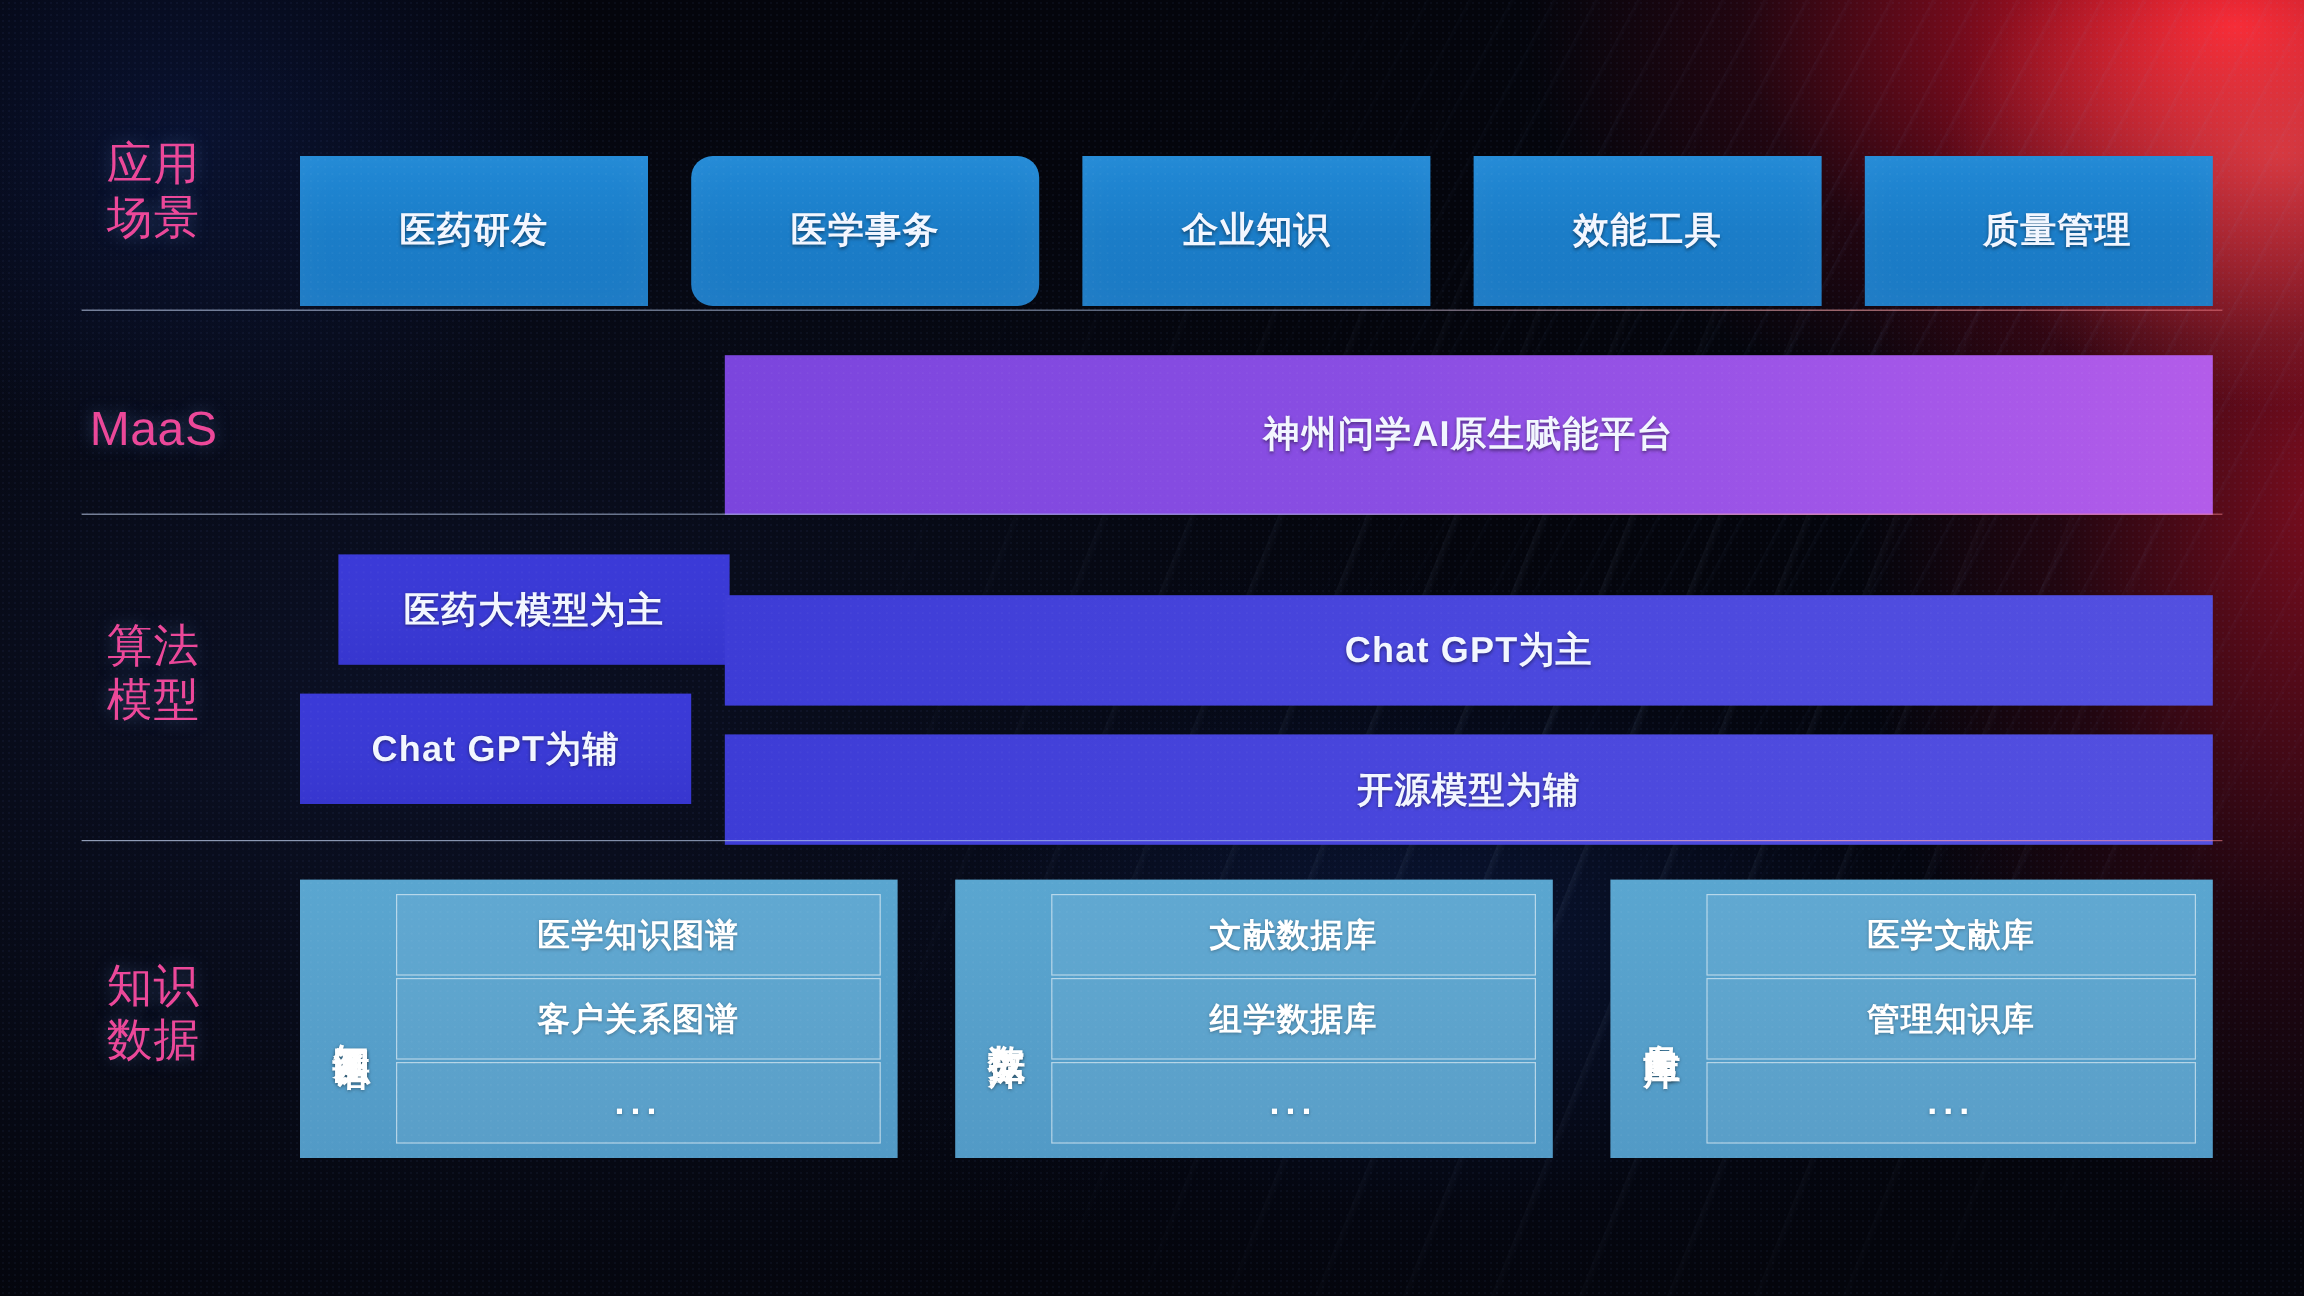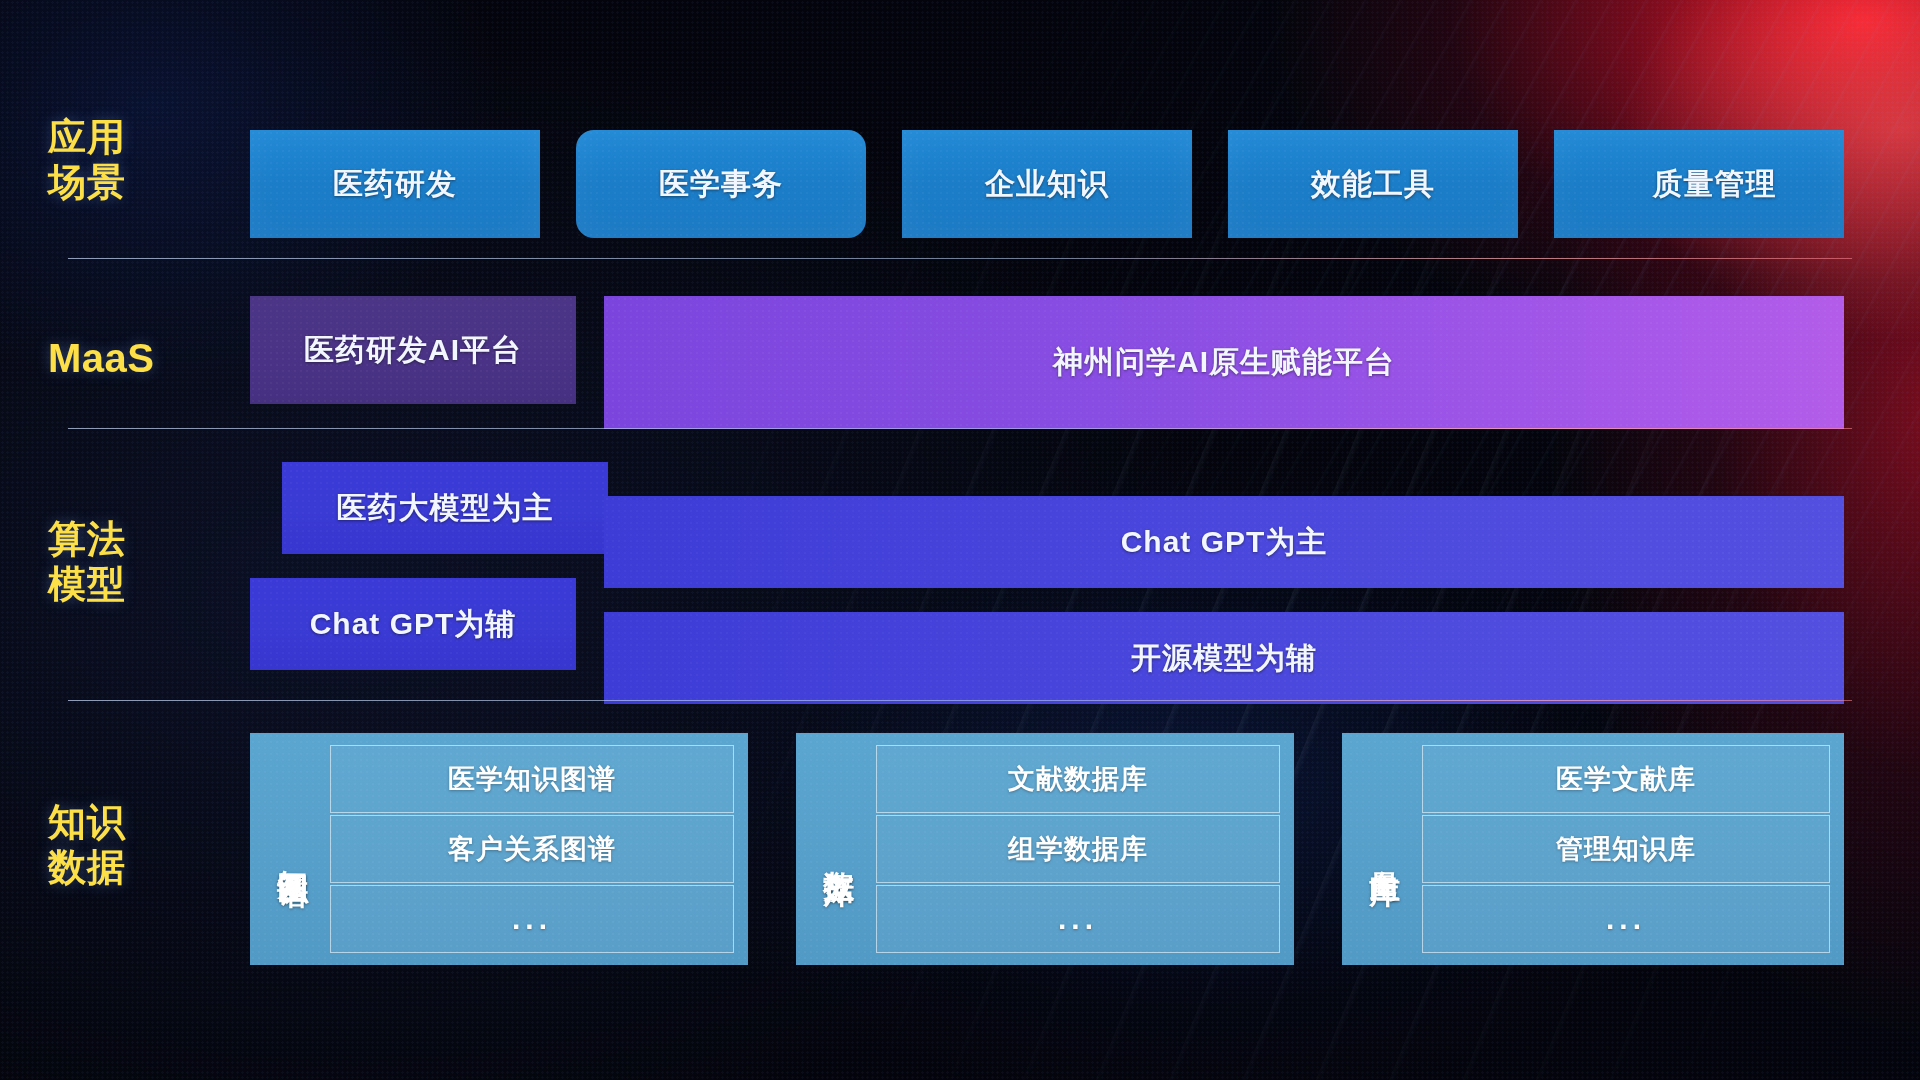--- a/index.html
+++ b/index.html
@@ -66,23 +66,23 @@
   #content {
     position: absolute;
     left: 0; top: 0;
     width: 1920px; height: 1080px;
     z-index: 5;
   }
 
   .row-label {
     position: absolute;
     width: 160px;
-    color: #fde047;
-    font-weight: bold;
-    text-align: left;
+    color: #ec4899;
+    font-weight: normal;
+    text-align: center;
     line-height: 1.18;
     letter-spacing: 1px;
     white-space: pre-line;
     text-shadow: 0 0 14px rgba(120,170,255,0.35);
   }
   .row-label.cn { font-size: 38px; }
   .row-label.en { font-size: 40px; letter-spacing: 0.5px; }
 
   .divider {
     position: absolute;
@@ -104,21 +104,21 @@
     justify-content: center;
     color: #f2f6ff;
     font-weight: bold;
     text-align: center;
     letter-spacing: 1px;
     text-shadow: 0 1px 3px rgba(0,0,0,0.45);
   }
 
   
   .app-card {
-    height: 108px;
+    height: 125px;
     font-size: 30px;
     background: linear-gradient(180deg, #2089d6 0%, #1b7dc8 50%, #1a79c4 100%);
     box-shadow: inset 0 0 40px rgba(255,255,255,0.05);
   }
   .app-card::after {
     content: "";
     position: absolute; inset: 0;
     background-image: radial-gradient(rgba(255,255,255,0.10) 1px, transparent 1.1px);
     background-size: 6px 6px;
     opacity: .35;
@@ -256,23 +256,20 @@
       <span>效能工具</span>
     </div>
     <div class="card app-card" style="left:1554px; top:130px; width:290px;padding-left:31px;">
       <span>质量管理</span>
     </div>
 
     <div class="divider" style="top:258px;"></div>
 
     <div class="row-label en" style="left:48px; top:335px;">MaaS</div>
 
-    <div class="card maas-left" style="left:250px; top:296px; width:326px;">
-      <span>医药研发AI平台</span>
-    </div>
     <div class="card maas-right" style="left:604px; top:296px; width:1240px;">
       <span>神州问学AI原生赋能平台</span>
     </div>
 
     <div class="divider" style="top:428px;"></div>
 
     <div class="row-label cn" style="left:48px; top:517px;">算法
 模型</div>
 
     <div class="card alg-card" style="left:250px; top:462px; width:326px;margin-left:32px;">

